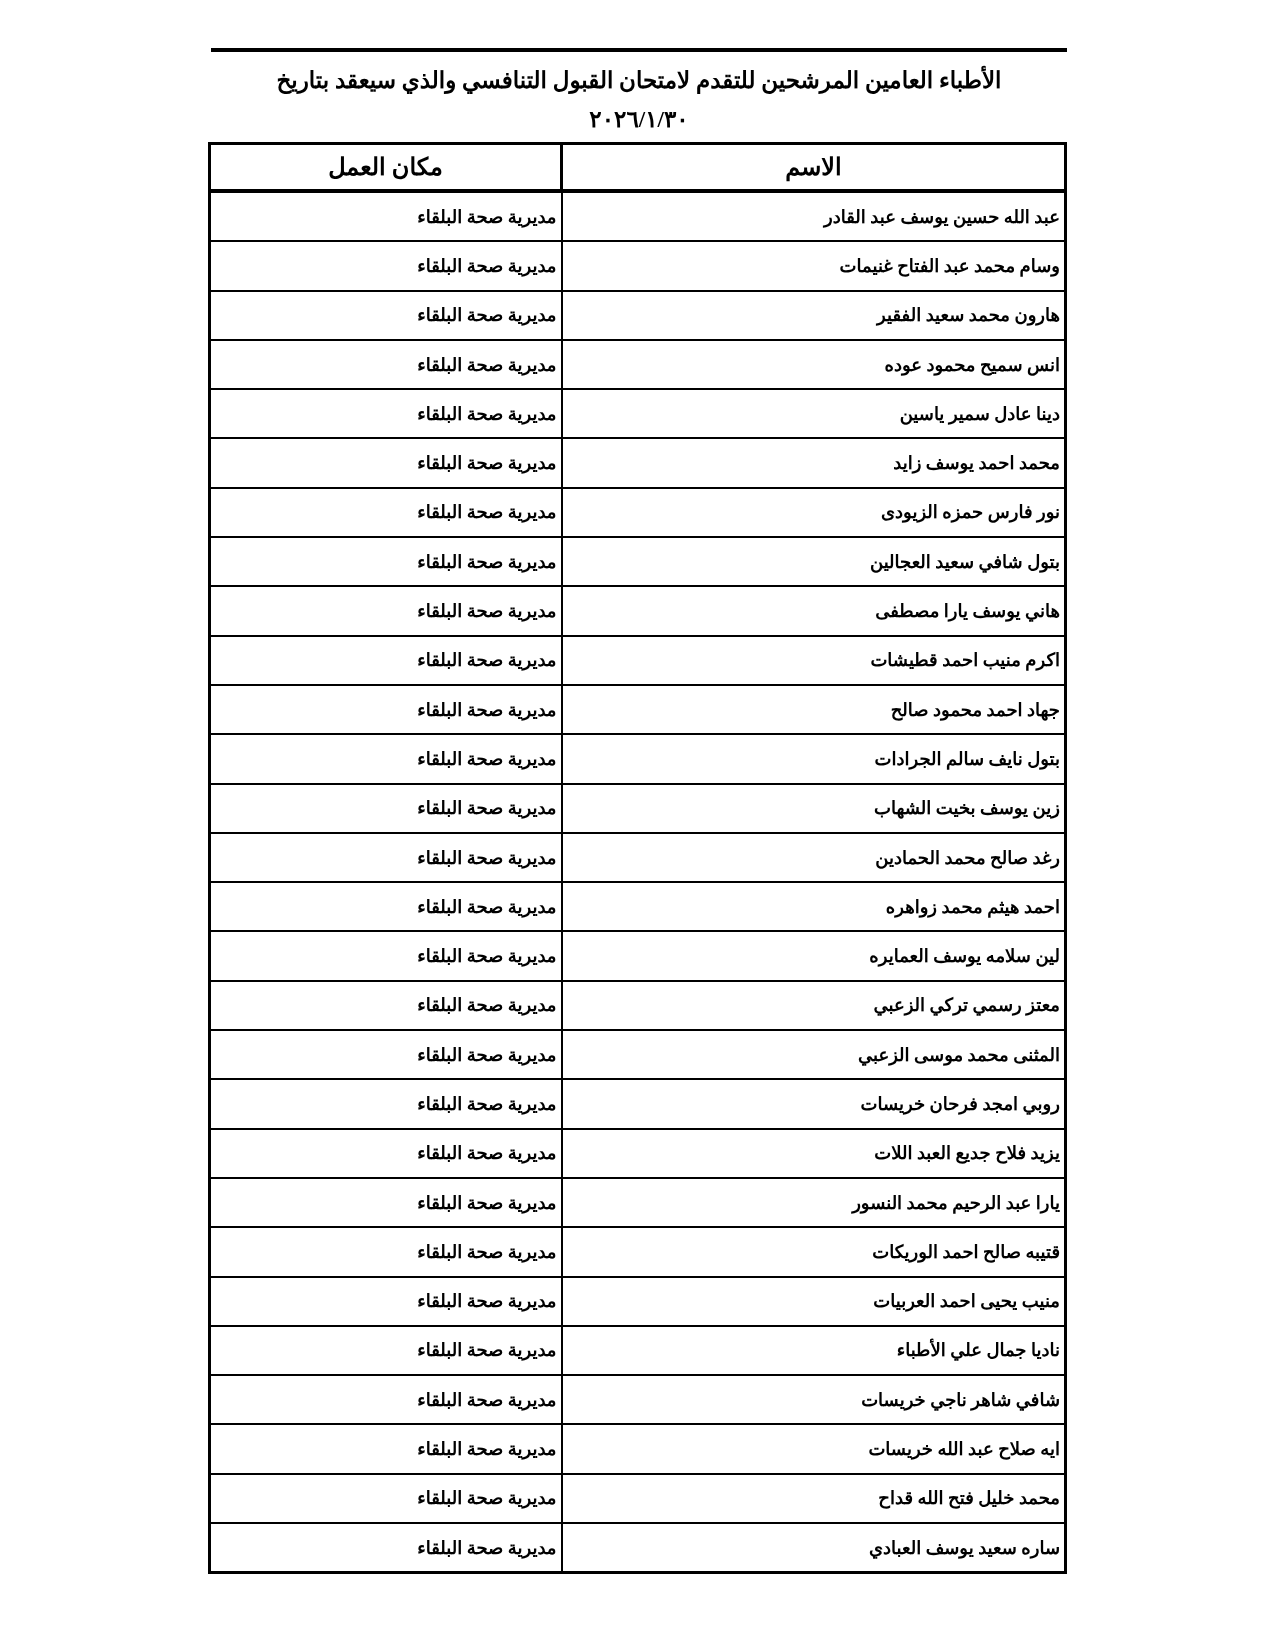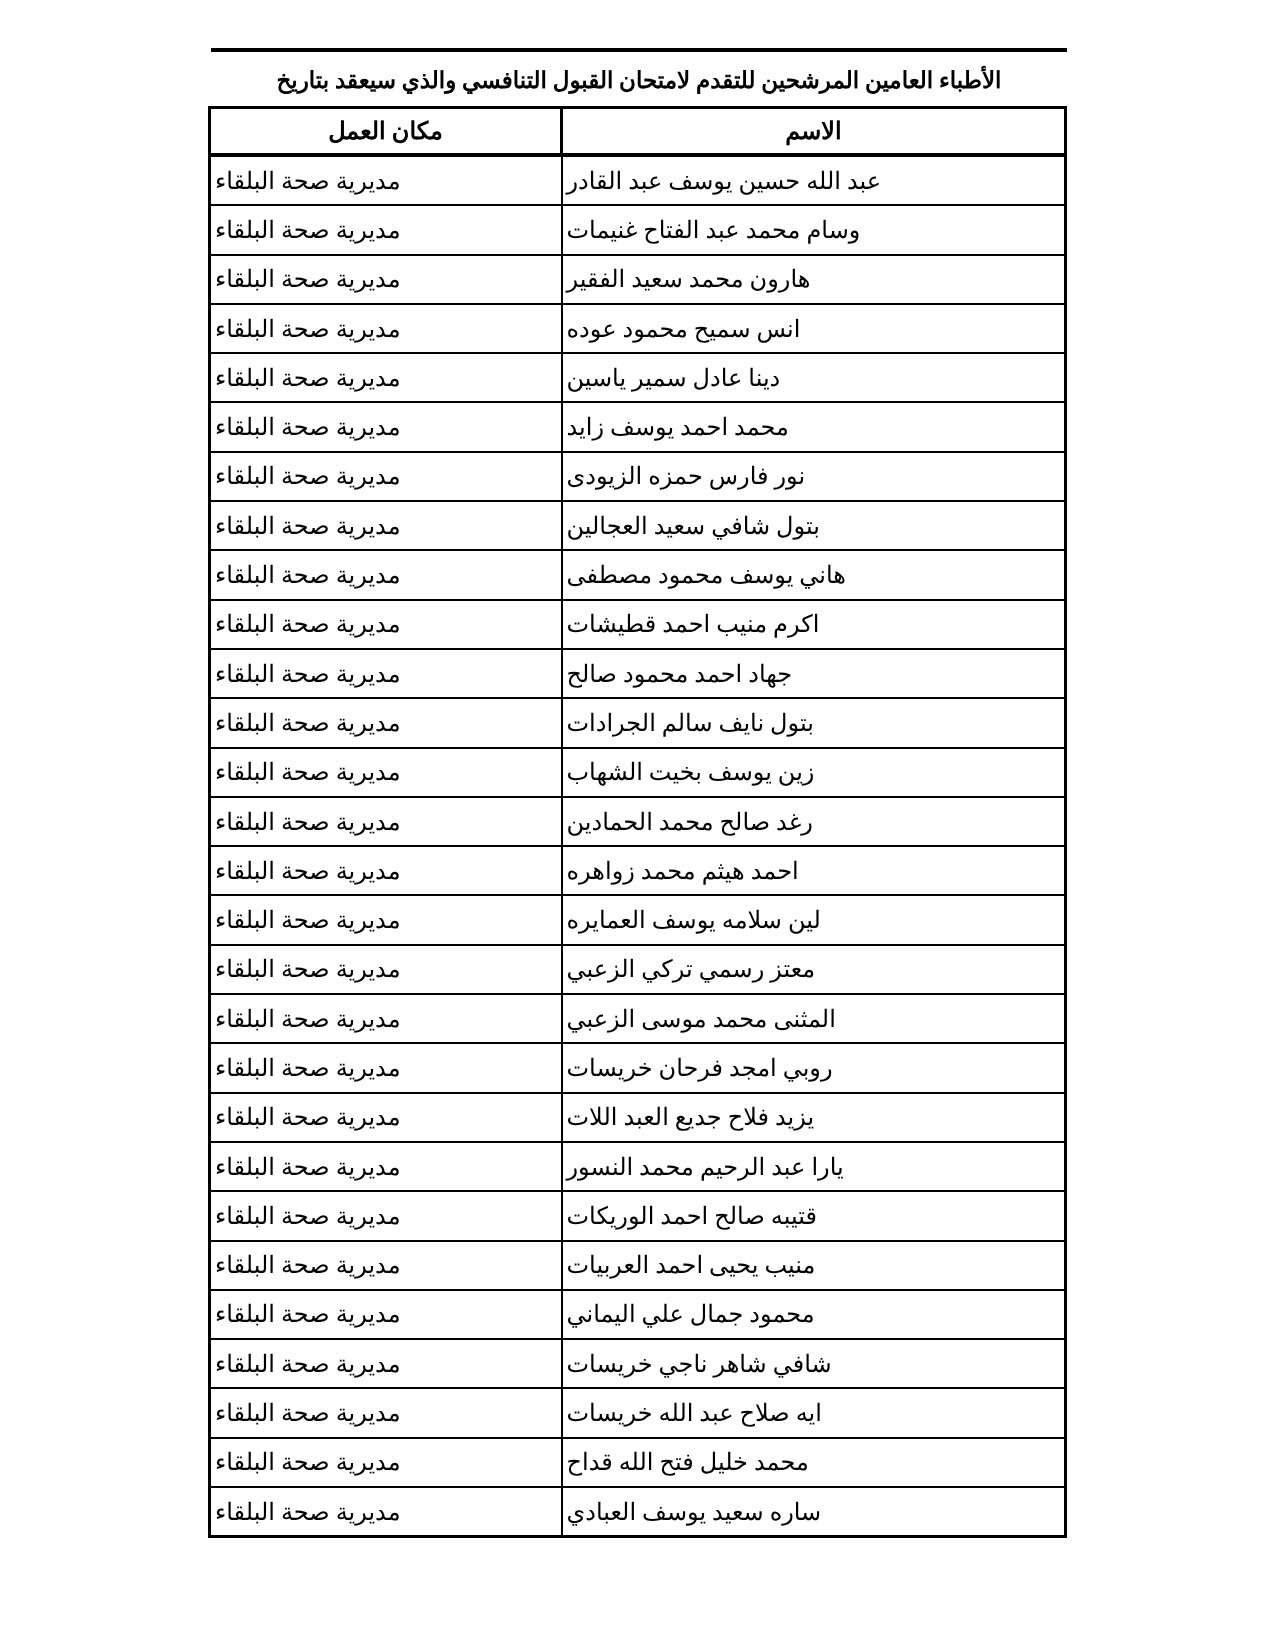--- a/index.html
+++ b/index.html
@@ -58,36 +58,37 @@
     height: 44px;
     font-size: 24px;
     font-weight: 700;
     text-align: center;
     vertical-align: middle;
     padding: 0 4px;
   }
   table.roster td {
     border: 2px solid #000000;
     height: 47.3px;
-    font-size: 24px;
-    font-weight: 400;
-    text-align: left;
+    font-size: 18px;
+    font-weight: 700;
+    text-align: right;
     vertical-align: middle;
     padding: 0 4px;
     overflow: hidden;
     white-space: nowrap;
   }
 </style>
 </head>
 <body>
 
 <div class="sheet">
   <div class="content">
     <div class="title-rule"></div>
     <div class="doc-title">الأطباء العامين المرشحين للتقدم لامتحان القبول التنافسي والذي سيعقد بتاريخ</div>
+    <div class="doc-date">٢٠٢٦/١/٣٠</div>
 
     <table class="roster" dir="rtl">
       <colgroup>
         <col class="col-name">
         <col class="col-workplace">
       </colgroup>
       <thead>
         <tr>
           <th>الاسم</th>
           <th>مكان العمل</th>
@@ -129,21 +130,21 @@
             <td>نور فارس حمزه الزيودى</td>
             <td>مديرية صحة البلقاء</td>
           </tr>
 
           <tr>
             <td>بتول شافي سعيد العجالين</td>
             <td>مديرية صحة البلقاء</td>
           </tr>
 
           <tr>
-            <td>هاني يوسف محمود مصطفى</td>
+            <td>هاني يوسف يارا مصطفى</td>
             <td>مديرية صحة البلقاء</td>
           </tr>
 
           <tr>
             <td>اكرم منيب احمد قطيشات</td>
             <td>مديرية صحة البلقاء</td>
           </tr>
 
           <tr>
             <td>جهاد احمد محمود صالح</td>
@@ -204,21 +205,21 @@
             <td>قتيبه صالح احمد الوريكات</td>
             <td>مديرية صحة البلقاء</td>
           </tr>
 
           <tr>
             <td>منيب يحيى احمد العربيات</td>
             <td>مديرية صحة البلقاء</td>
           </tr>
 
           <tr>
-            <td>محمود جمال علي اليماني</td>
+            <td>ناديا جمال علي الأطباء</td>
             <td>مديرية صحة البلقاء</td>
           </tr>
 
           <tr>
             <td>شافي شاهر ناجي خريسات</td>
             <td>مديرية صحة البلقاء</td>
           </tr>
 
           <tr>
             <td>ايه صلاح عبد الله خريسات</td>

